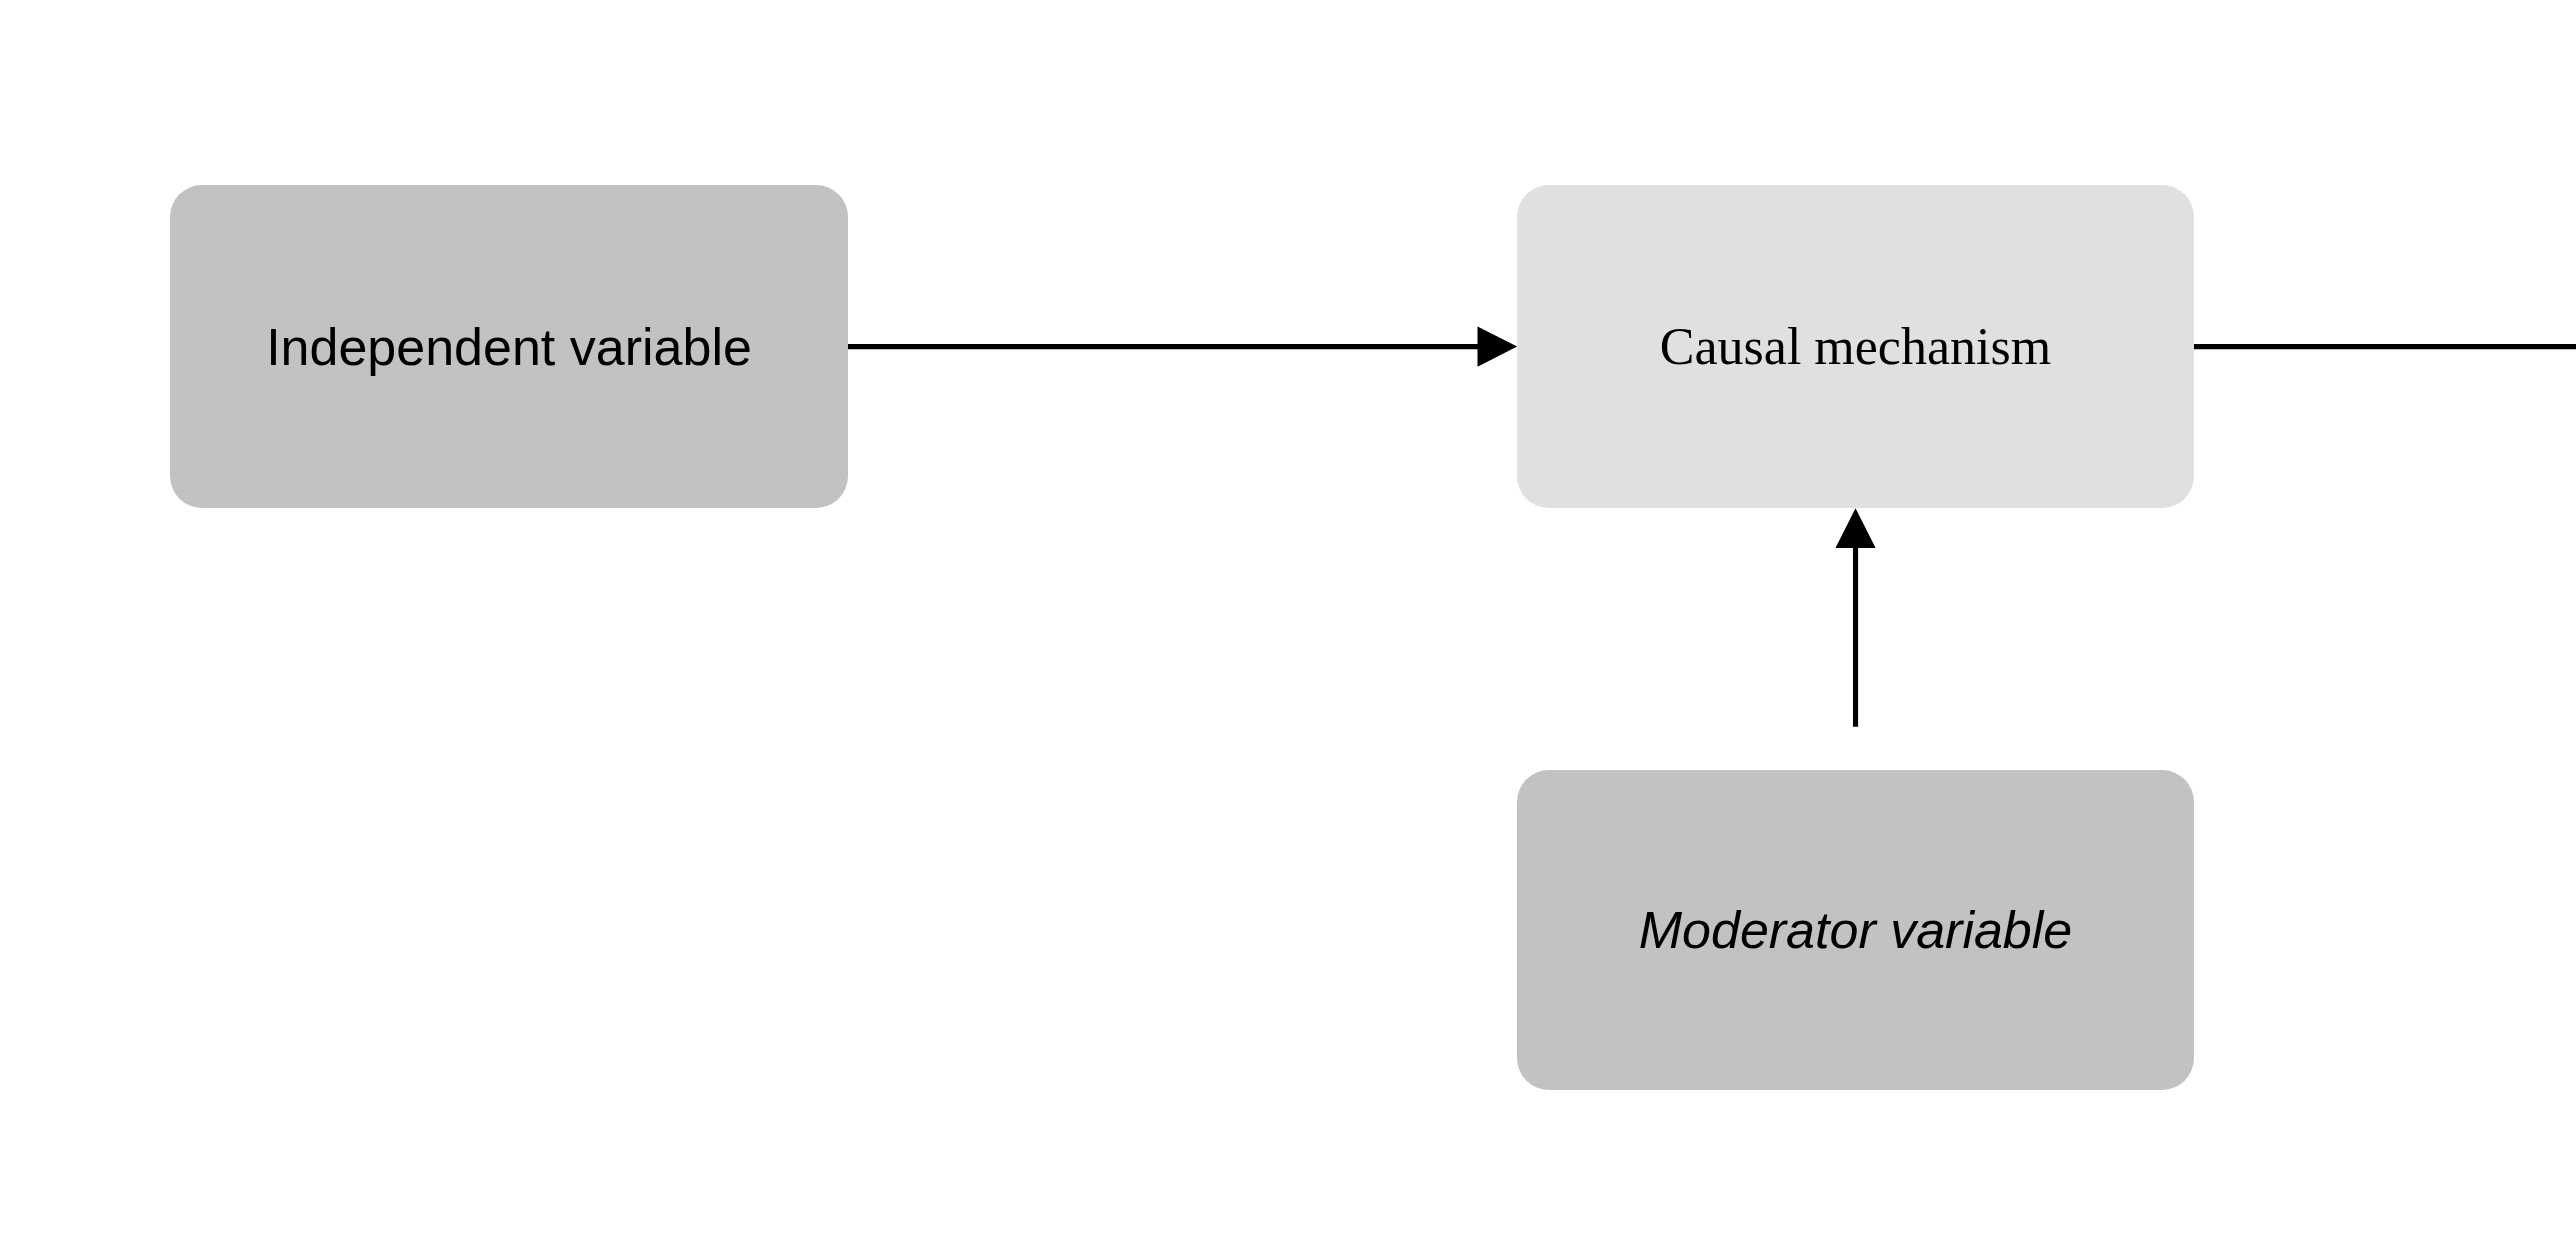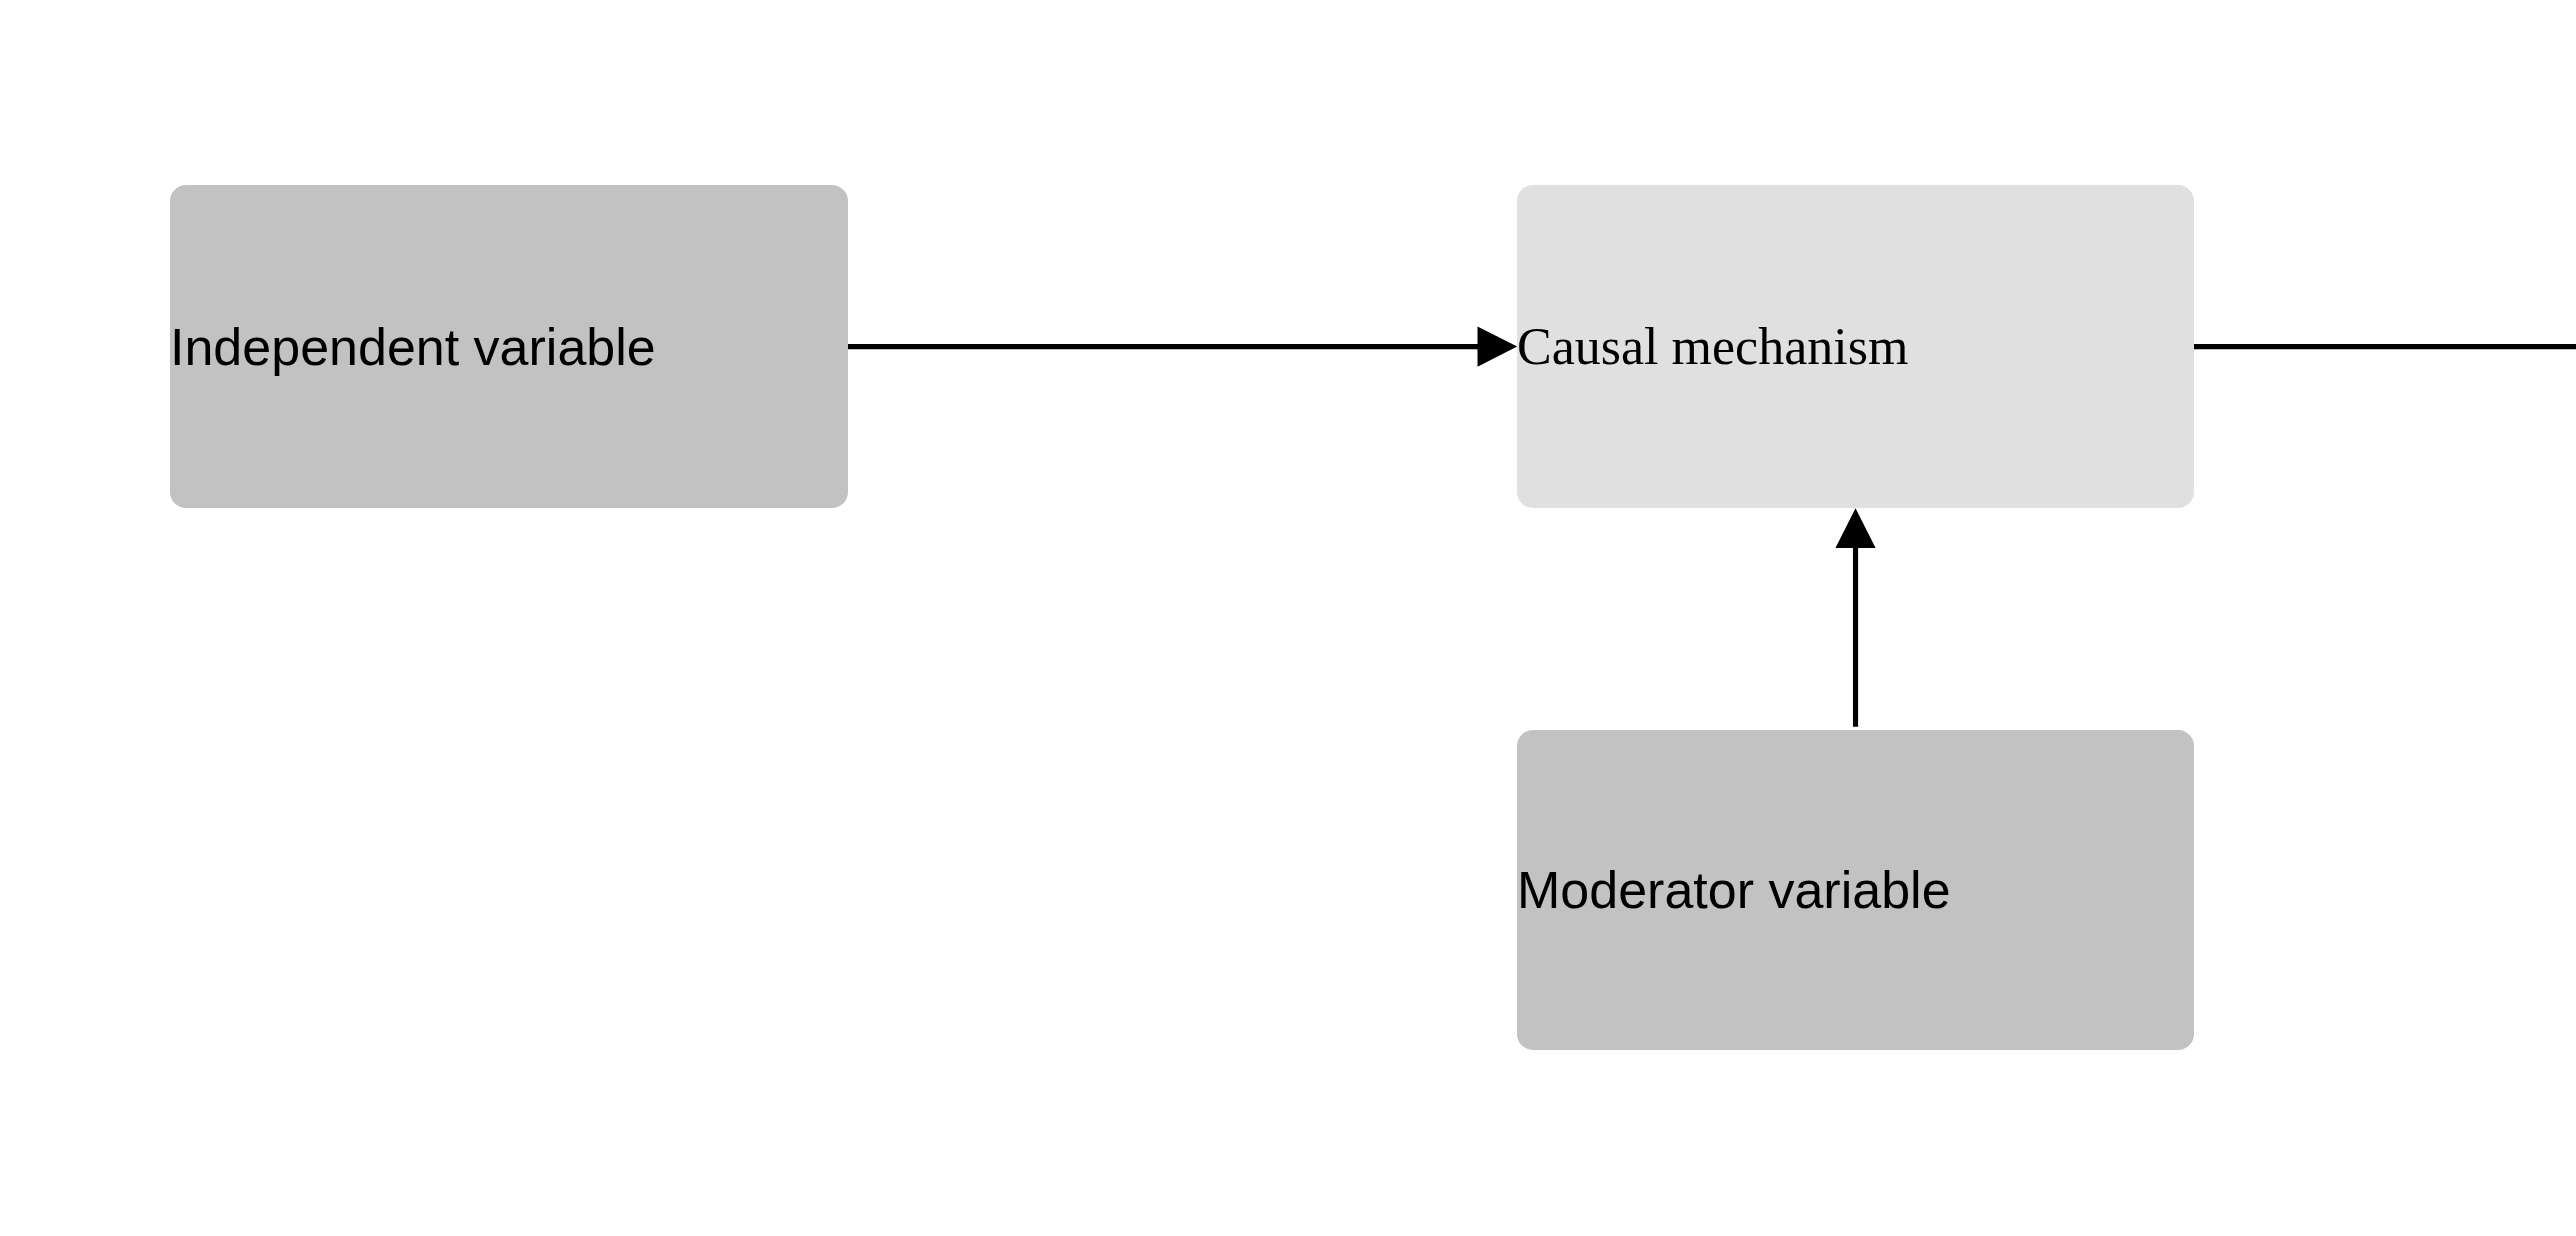--- a/index.html
+++ b/index.html
@@ -12,36 +12,36 @@
     width: 3709px;
     height: 1236px;
     background: #ffffff;
     font-family: "Liberation Sans", sans-serif;
     overflow: hidden;
   }
   .node {
     position: absolute;
     display: flex;
     align-items: center;
-    justify-content: flex-start;
-    border-radius: 16px;
+    justify-content: center;
+    border-radius: 32px;
     box-sizing: border-box;
   }
   .node-fill { background: #c2c2c2; }
   .node-highlight { background: #e0e0e0; }
   .node-label {
     font-size: 52px;
     color: #000000;
     text-align: center;
     white-space: nowrap;
     letter-spacing: 0px;
   }
   #box-independent { left: 170px;  top: 185px;  width: 678px; height: 323px; }
   #box-causal      { left: 1517px; top: 185px;  width: 677px; height: 323px; font-family: Liberation Serif, serif; }
-  #box-moderator   { left: 1517px; top: 730px; width: 677px; height: 320px; }
+  #box-moderator   { left: 1517px; top: 770px; width: 677px; height: 320px; font-style: italic; }
   #edges {
     position: absolute;
     left: 0; top: 0;
     width: 3709px;
     height: 1236px;
     pointer-events: none;
   }
   .edge-line {
     stroke: #000000;
     stroke-width: 10;

